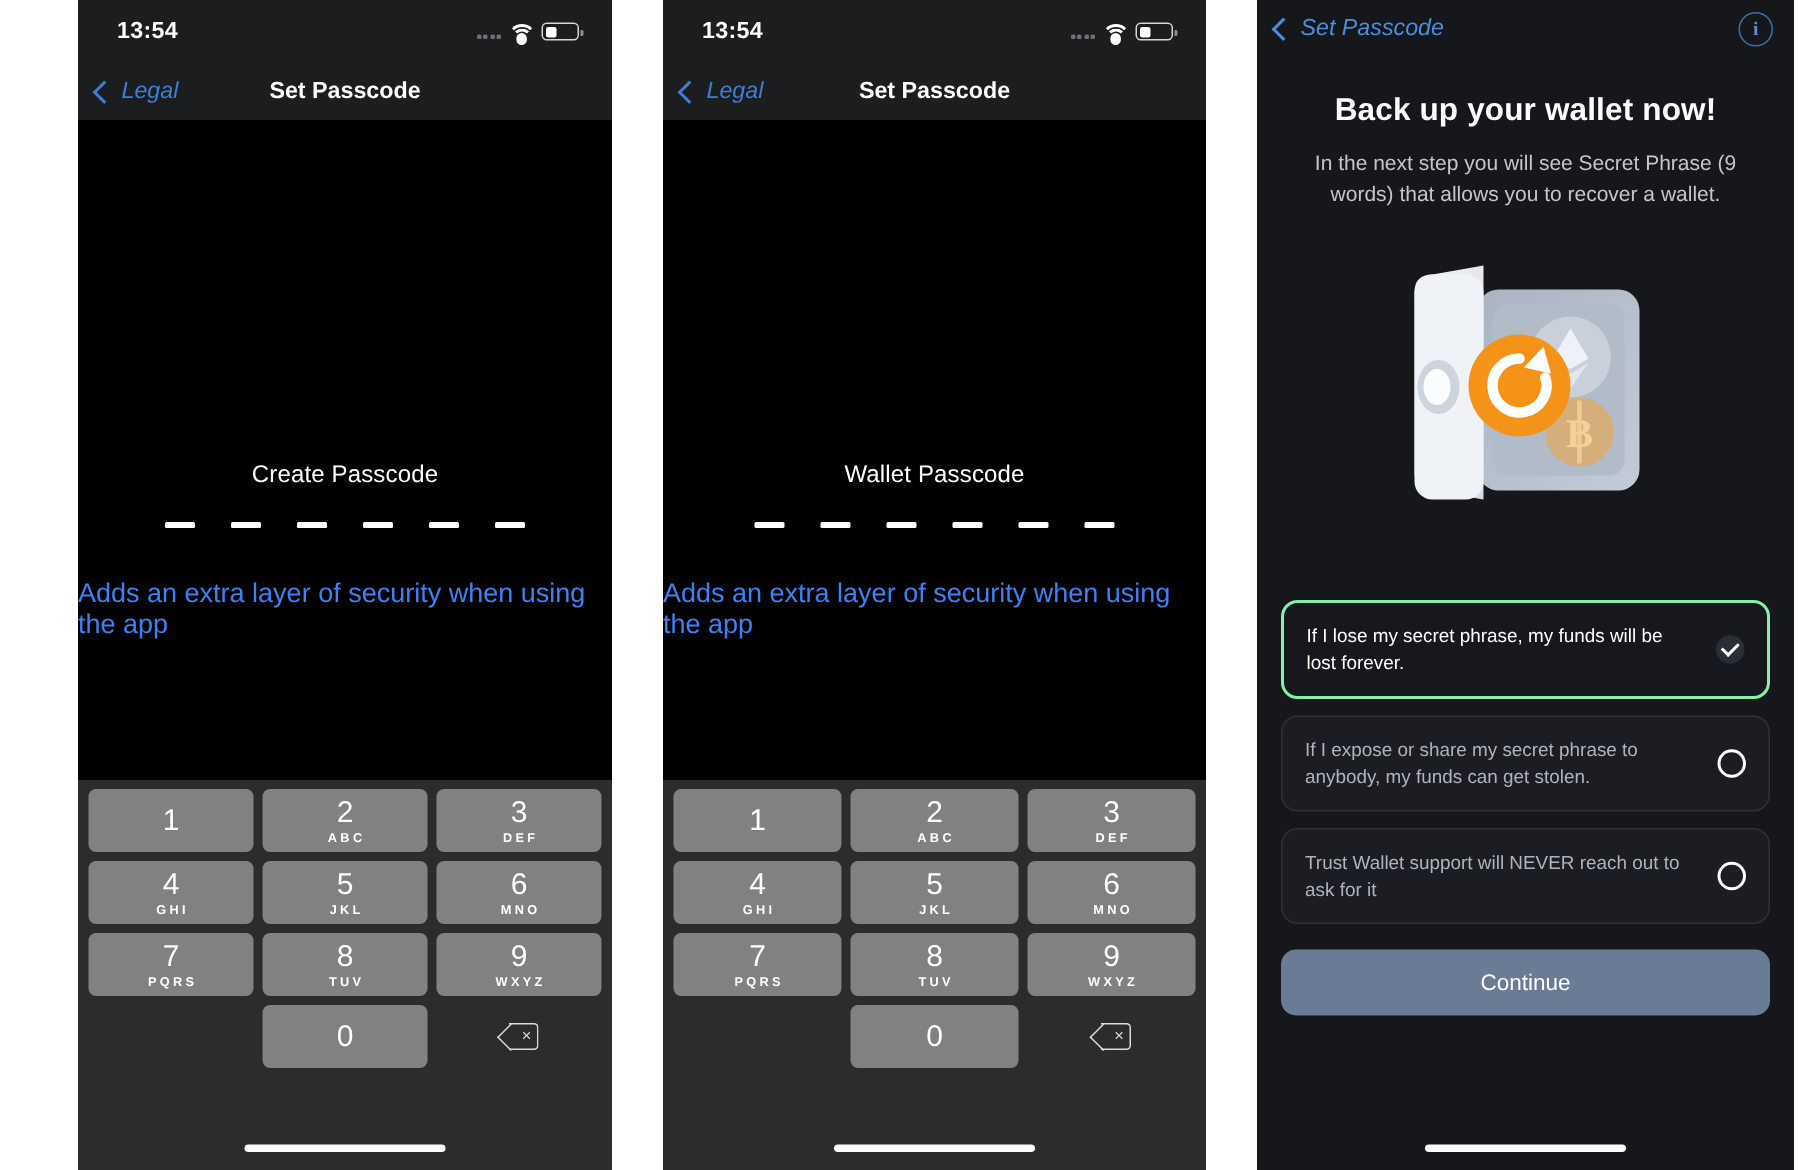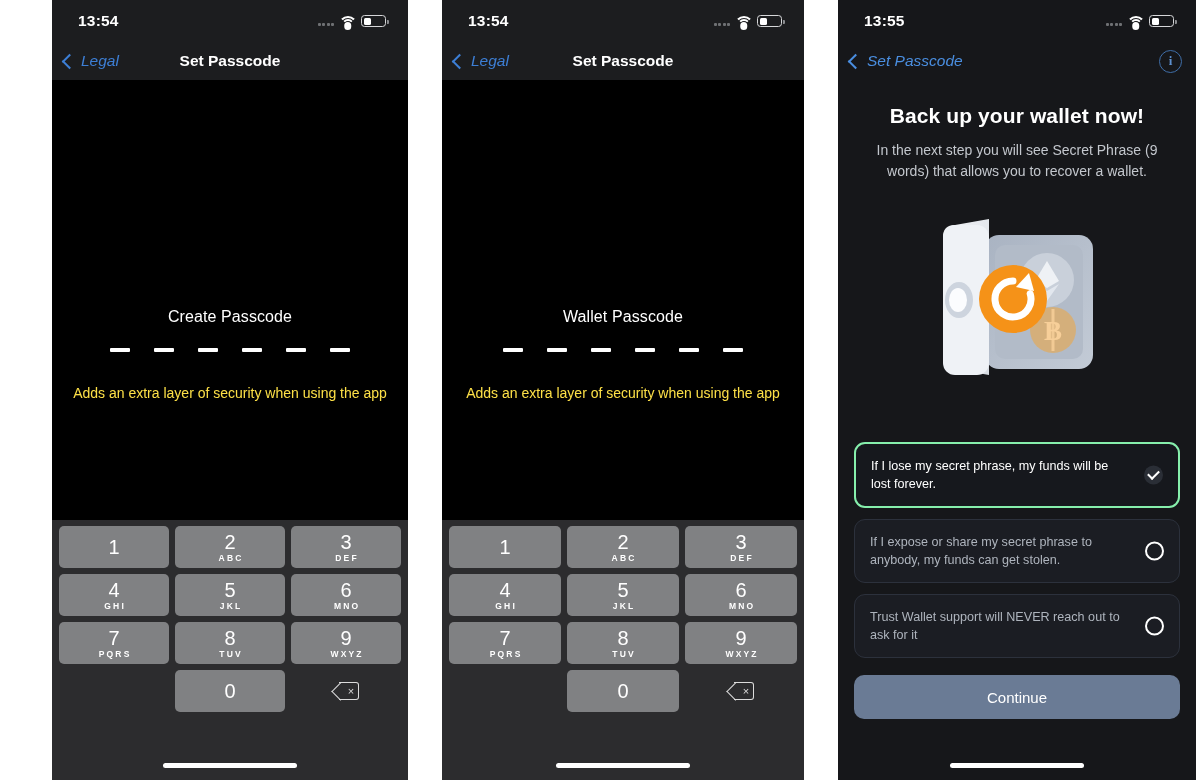--- a/index.html
+++ b/index.html
@@ -80,21 +80,21 @@
   }
 
   
   .pass-body{
     position:relative;background:#000;height:440px;
     display:flex;flex-direction:column;align-items:center;
   }
   .pass-title{color:#fff;font-size:16px;margin-top:228px;letter-spacing:.1px;}
   .pass-dashes{display:flex;gap:24px;margin-top:22px;}
   .pass-dashes i{display:block;width:20px;height:4px;background:#fff;border-radius:1px;}
-  .pass-sub{color:#fde047;font-size:14px;margin-top:33px;}
+  .pass-sub{color:#3b82f6;font-size:18px;margin-top:33px;}
 
   
   .keypad{
     background:#2c2c2e;padding:6px 4px 0 4px;box-sizing:border-box;
     height:206px;
   }
   .kp-row{display:flex;}
   .key{
     flex:1;margin:0 3px 6px 3px;height:42px;background:#808183;
     border-radius:5px;display:flex;flex-direction:column;
@@ -363,39 +363,20 @@
           </span>
         </div>
       </div>
     </div>
     <div class="kp-foot">
       <div class="home-ind"></div>
     </div>
   </div>
 
   <div class="phone" id="phone3">
-    <div class="statusbar">
-      <div class="status-time">13:55</div>
-      <div class="status-right">
-        <div class="sig-dots">
-            <i></i>
-            <i></i>
-            <i></i>
-            <i></i>
-          </div>
-        <div class="wifi-icon">
-            <span class="w1"></span>
-            <span class="w2"></span>
-            <span class="w3"></span>
-          </div>
-        <div class="batt">
-            <i></i>
-          </div>
-      </div>
-    </div>
     <div class="navbar">
       <div class="nav-back">
         <span class="chev"></span>
         <span>Set Passcode</span>
       </div>
       <div class="info-icon">
           <span>i</span>
         </div>
     </div>
 

